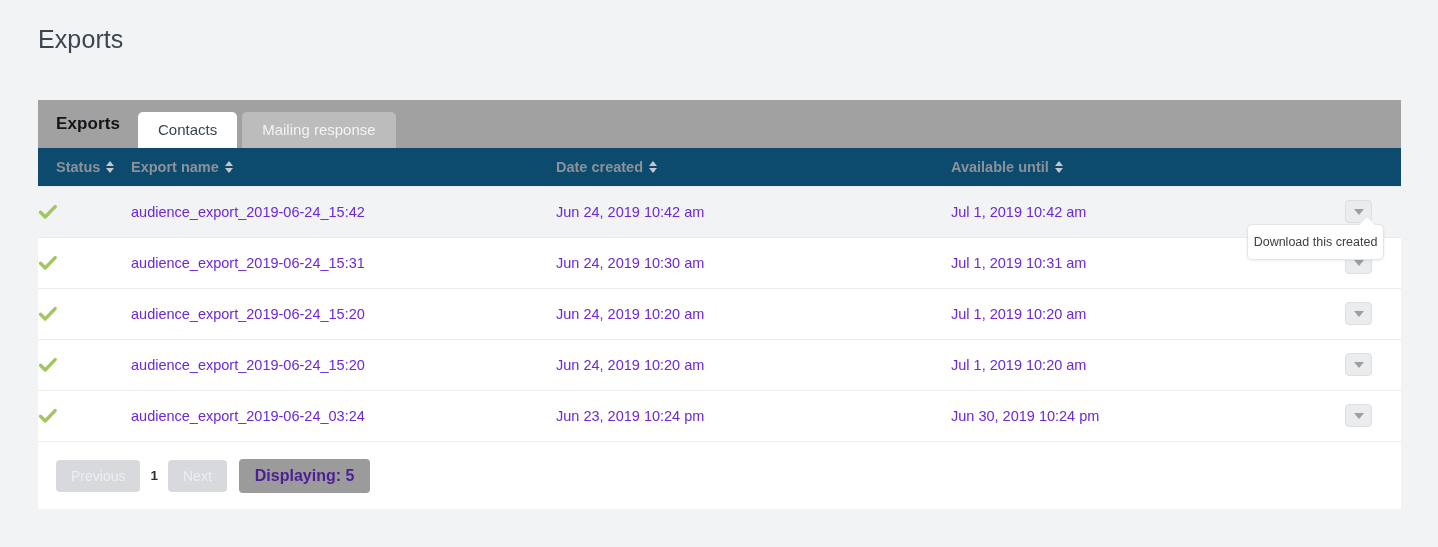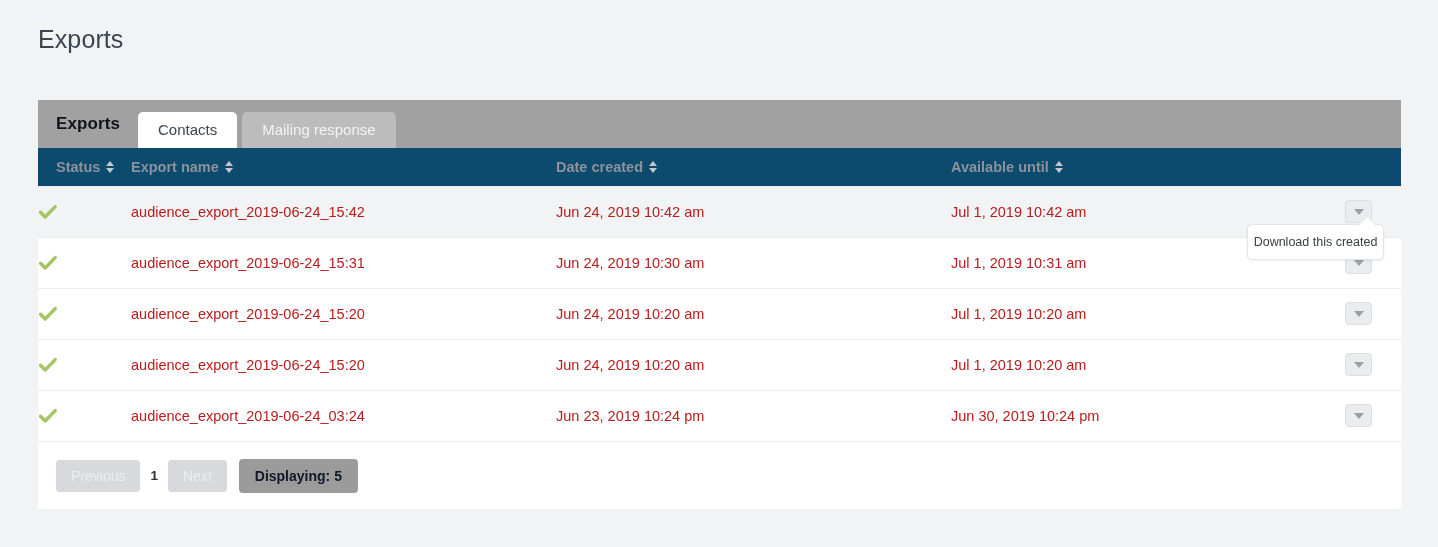--- a/index.html
+++ b/index.html
@@ -117,21 +117,21 @@
 
   col.c-status { width: 93px; }
   col.c-name   { width: 425px; }
   col.c-date   { width: 395px; }
   col.c-avail  { width: 345px; }
   col.c-action { width: 105px; }
 
   table.exports-table tbody td {
     height: 51px;
     font-size: 14.5px;
-    color: #b91c1c;
+    color: #6d28d9;
     vertical-align: middle;
     border-top: 1px solid #ebecee;
     background: #ffffff;
     padding: 0;
   }
   table.exports-table tbody tr:first-child td {
     border-top: 1px solid #ebecee;
     background: #f2f3f5;
   }
   td.cell-status { padding-left: 22px; }
@@ -195,26 +195,26 @@
     cursor: default;
   }
   .pg-page {
     font-size: 13.5px;
     font-weight: bold;
     color: #2b3034;
     padding: 0 10px;
   }
   .pg-btn.count {
     background: #9b9b9b;
-    color: #0f172a;
+    color: #4c1d95;
     font-weight: bold;
     margin-left: 12px;
     height: 34px;
     padding: 0 16px;
-    font-size: 14px;
+    font-size: 16px;
   }
 
   
   .tooltip {
     position: absolute;
     left: 1247px;
     top: 224px;
     width: 137px;
     height: 36px;
     background: #ffffff;

